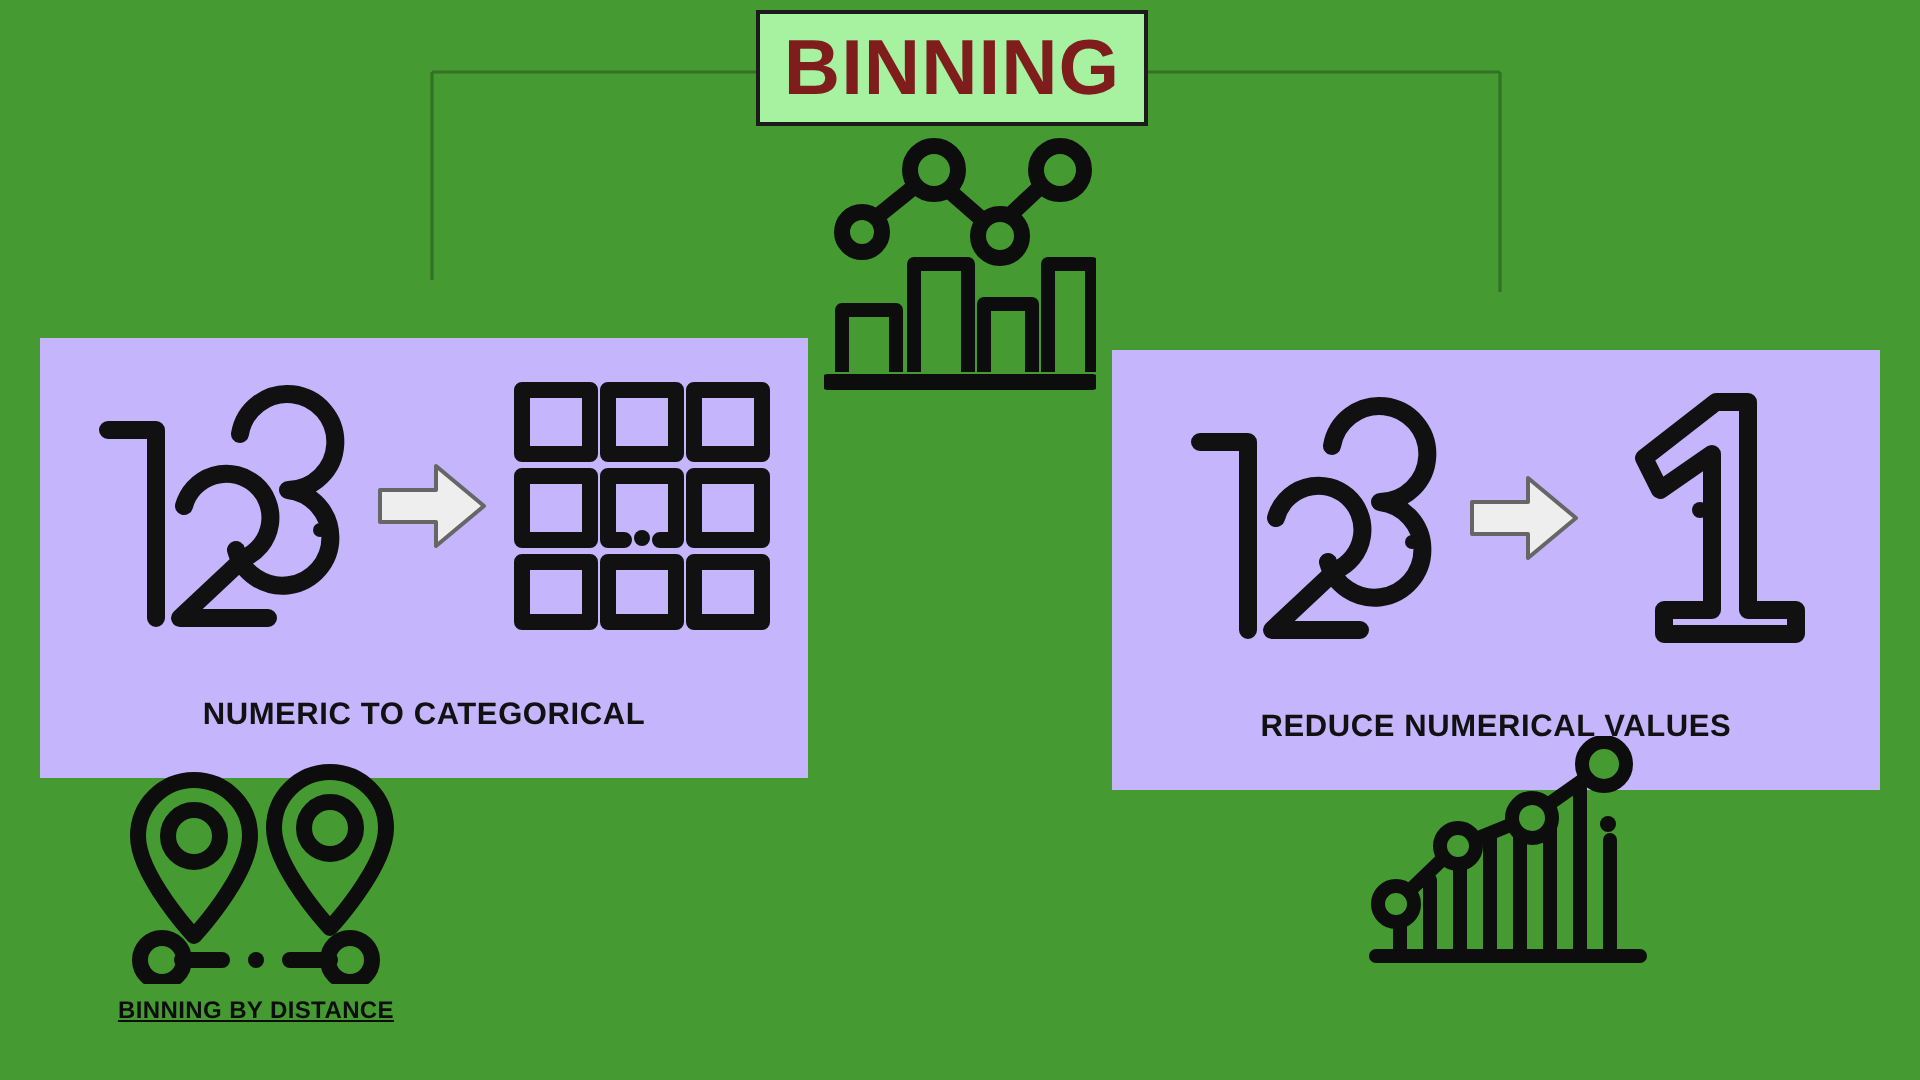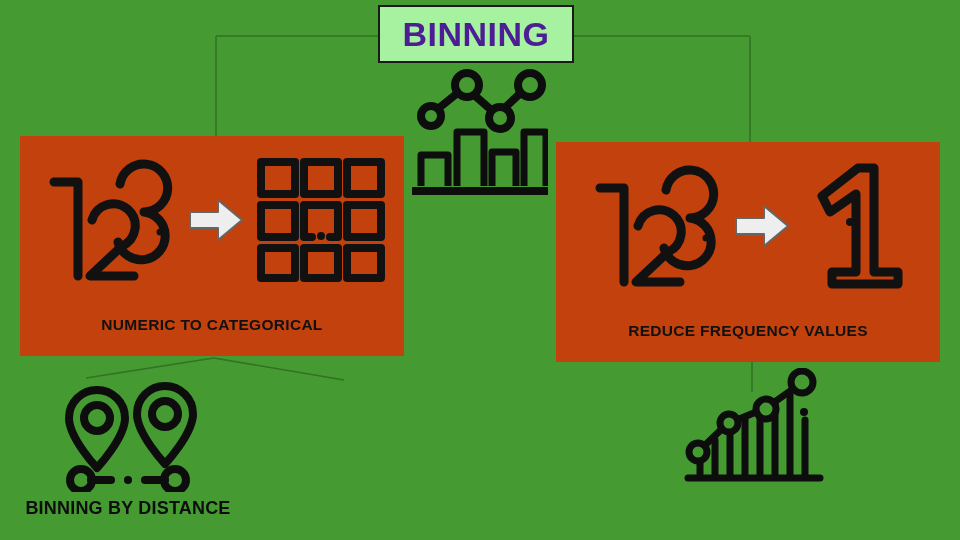--- a/index.html
+++ b/index.html
@@ -34,41 +34,42 @@
     width: 196px;
     height: 58px;
     background: #A6F2A0;
     border: 2px solid #1b1b1b;
     box-sizing: border-box;
     display: flex;
     align-items: center;
     justify-content: center;
   }
   .title-box .title-text {
-    font-size: 34px;
+    font-size: 39px;
     font-weight: bold;
-    color: #4c1d95;
+    color: #7f1d1d;
     letter-spacing: 0.5px;
     line-height: 1;
   }
 
   
   .center-icon {
     position: absolute;
     left: 412px;
     top: 68px;
     width: 136px;
     height: 132px;
   }
 
   
   .card {
     position: absolute;
-    background: #c2410c;
+    background: #c4b5fd;
     box-sizing: border-box;
+    margin-top: 33px;
   }
   .card-left {
     left: 20px;
     top: 136px;
     width: 384px;
     height: 220px;
   }
   .card-right {
     left: 556px;
     top: 142px;
@@ -103,25 +104,26 @@
     position: absolute;
     text-align: center;
   }
   .bottom-item .bi-icon {
     display: flex;
     align-items: flex-end;
     justify-content: center;
   }
   .bottom-item .bi-label {
     margin-top: 6px;
-    font-size: 18px;
+    font-size: 12px;
     font-weight: bold;
     color: #0d0d0d;
     letter-spacing: 0.2px;
     white-space: nowrap;
+    text-decoration: underline;
   }
 
   .item-distance  { left: 8px;   top: 382px; width: 240px; }
   .item-frequency { left: 250px; top: 382px; width: 240px; }
   .item-quantization { left: 640px; top: 368px; width: 230px; }
 </style>
 </head>
 <body>
 
 <div class="stage">
@@ -240,21 +242,21 @@
 
       <span>
         <svg width="110" height="132" viewBox="0 0 110 132">
           <g fill="none" stroke="#111" stroke-width="9" stroke-linejoin="round" stroke-linecap="round">
             <path d="M 20 36 L 56 8 L 72 8 L 72 112 L 96 112 L 96 124 L 30 124 L 30 112 L 54 112 L 54 34 L 28 52 Z"></path>
           </g>
           <circle cx="48" cy="62" r="4" fill="#111"></circle>
         </svg>
       </span>
     </div>
-    <div class="card-label">REDUCE FREQUENCY VALUES</div>
+    <div class="card-label">REDUCE NUMERICAL VALUES</div>
   </div>
 
   <div class="bottom-item item-distance">
     <div class="bi-icon">
       <svg width="150" height="110" viewBox="0 0 150 110">
         <g fill="none" stroke="#0d0d0d" stroke-width="8" stroke-linecap="round" stroke-linejoin="round">
 
           <path d="M 44 8 a 28 28 0 0 0 -28 28 c 0 20 28 50 28 50 c 0 0 28 -30 28 -50 a 28 28 0 0 0 -28 -28 Z"></path>
           <circle cx="44" cy="36" r="13"></circle>
 

